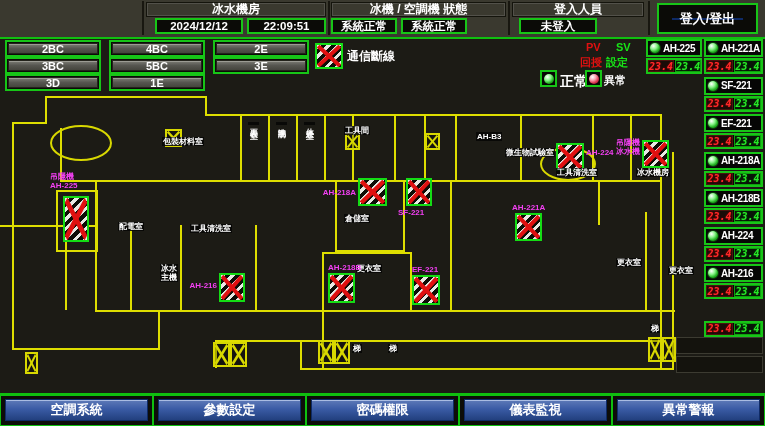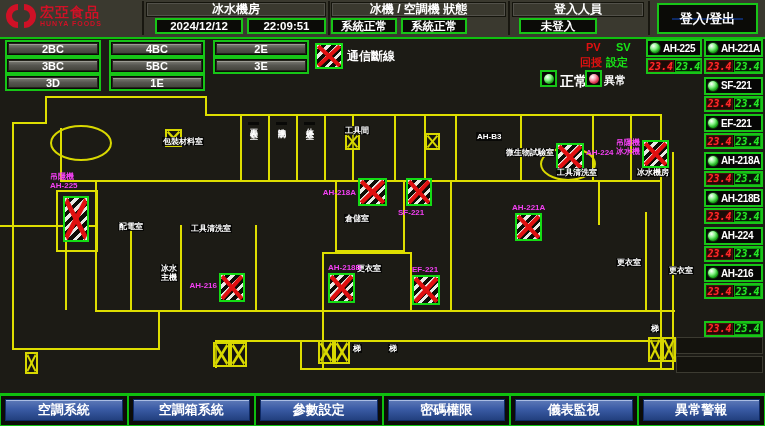--- a/index.html
+++ b/index.html
@@ -78,30 +78,20 @@
     border:1px solid #0e2a66; box-shadow:inset 0 1px 0 #a9bce2; color:#fff; font-weight:bold;
     font-size:13px; display:flex; align-items:center; justify-content:center; cursor:pointer;
     background-blend-mode:normal; }
 </style>
 </head>
 <body>
 
 <div id="screen">
 
   <div id="header" class="dots">
-    <div id="logo">
-      <svg width="30" height="26" viewBox="0 0 30 26">
-        <path d="M12 4 A 9 9 0 1 0 12 22" fill="none" stroke="#cf1126" stroke-width="6"></path>
-        <path d="M18 4 A 9 9 0 1 1 18 22" fill="none" stroke="#cf1126" stroke-width="6"></path>
-      </svg>
-      <div>
-        <div class="logo-txt1">宏亞食品</div>
-        <div class="logo-txt2">HUNYA FOODS</div>
-      </div>
-    </div>
     <div class="hdr-div" style="left:142px"></div>
     <div class="hdr-div" style="left:328px"></div>
     <div class="hdr-div" style="left:508px"></div>
     <div class="hdr-div" style="left:648px"></div>
 
     <div class="hlabel" style="left:146px;top:2px;width:180px">冰水機房</div>
     <div class="gbox" style="left:155px;top:18px;width:88px;height:16px">2024/12/12</div>
     <div class="gbox" style="left:247px;top:18px;width:79px;height:16px">22:09:51</div>
 
     <div class="hlabel" style="left:331px;top:2px;width:175px">冰機 / 空調機 狀態</div>
@@ -438,23 +428,20 @@
         <div class="eslot dots-dark" style="left: 676px; top: 317px; width: 87px; height: 17px; pointer-events: auto;"></div>
       </div>
   </div>
 
   <div class="sep" style="top:393px"></div>
   <div id="footer">
       <div class="ncell">
         <div class="nbtn dots">空調系統</div>
       </div>
       <div class="ncell">
-        <div class="nbtn dots">空調箱系統</div>
-      </div>
-      <div class="ncell">
         <div class="nbtn dots">參數設定</div>
       </div>
       <div class="ncell">
         <div class="nbtn dots">密碼權限</div>
       </div>
       <div class="ncell">
         <div class="nbtn dots">儀表監視</div>
       </div>
       <div class="ncell">
         <div class="nbtn dots">異常警報</div>

